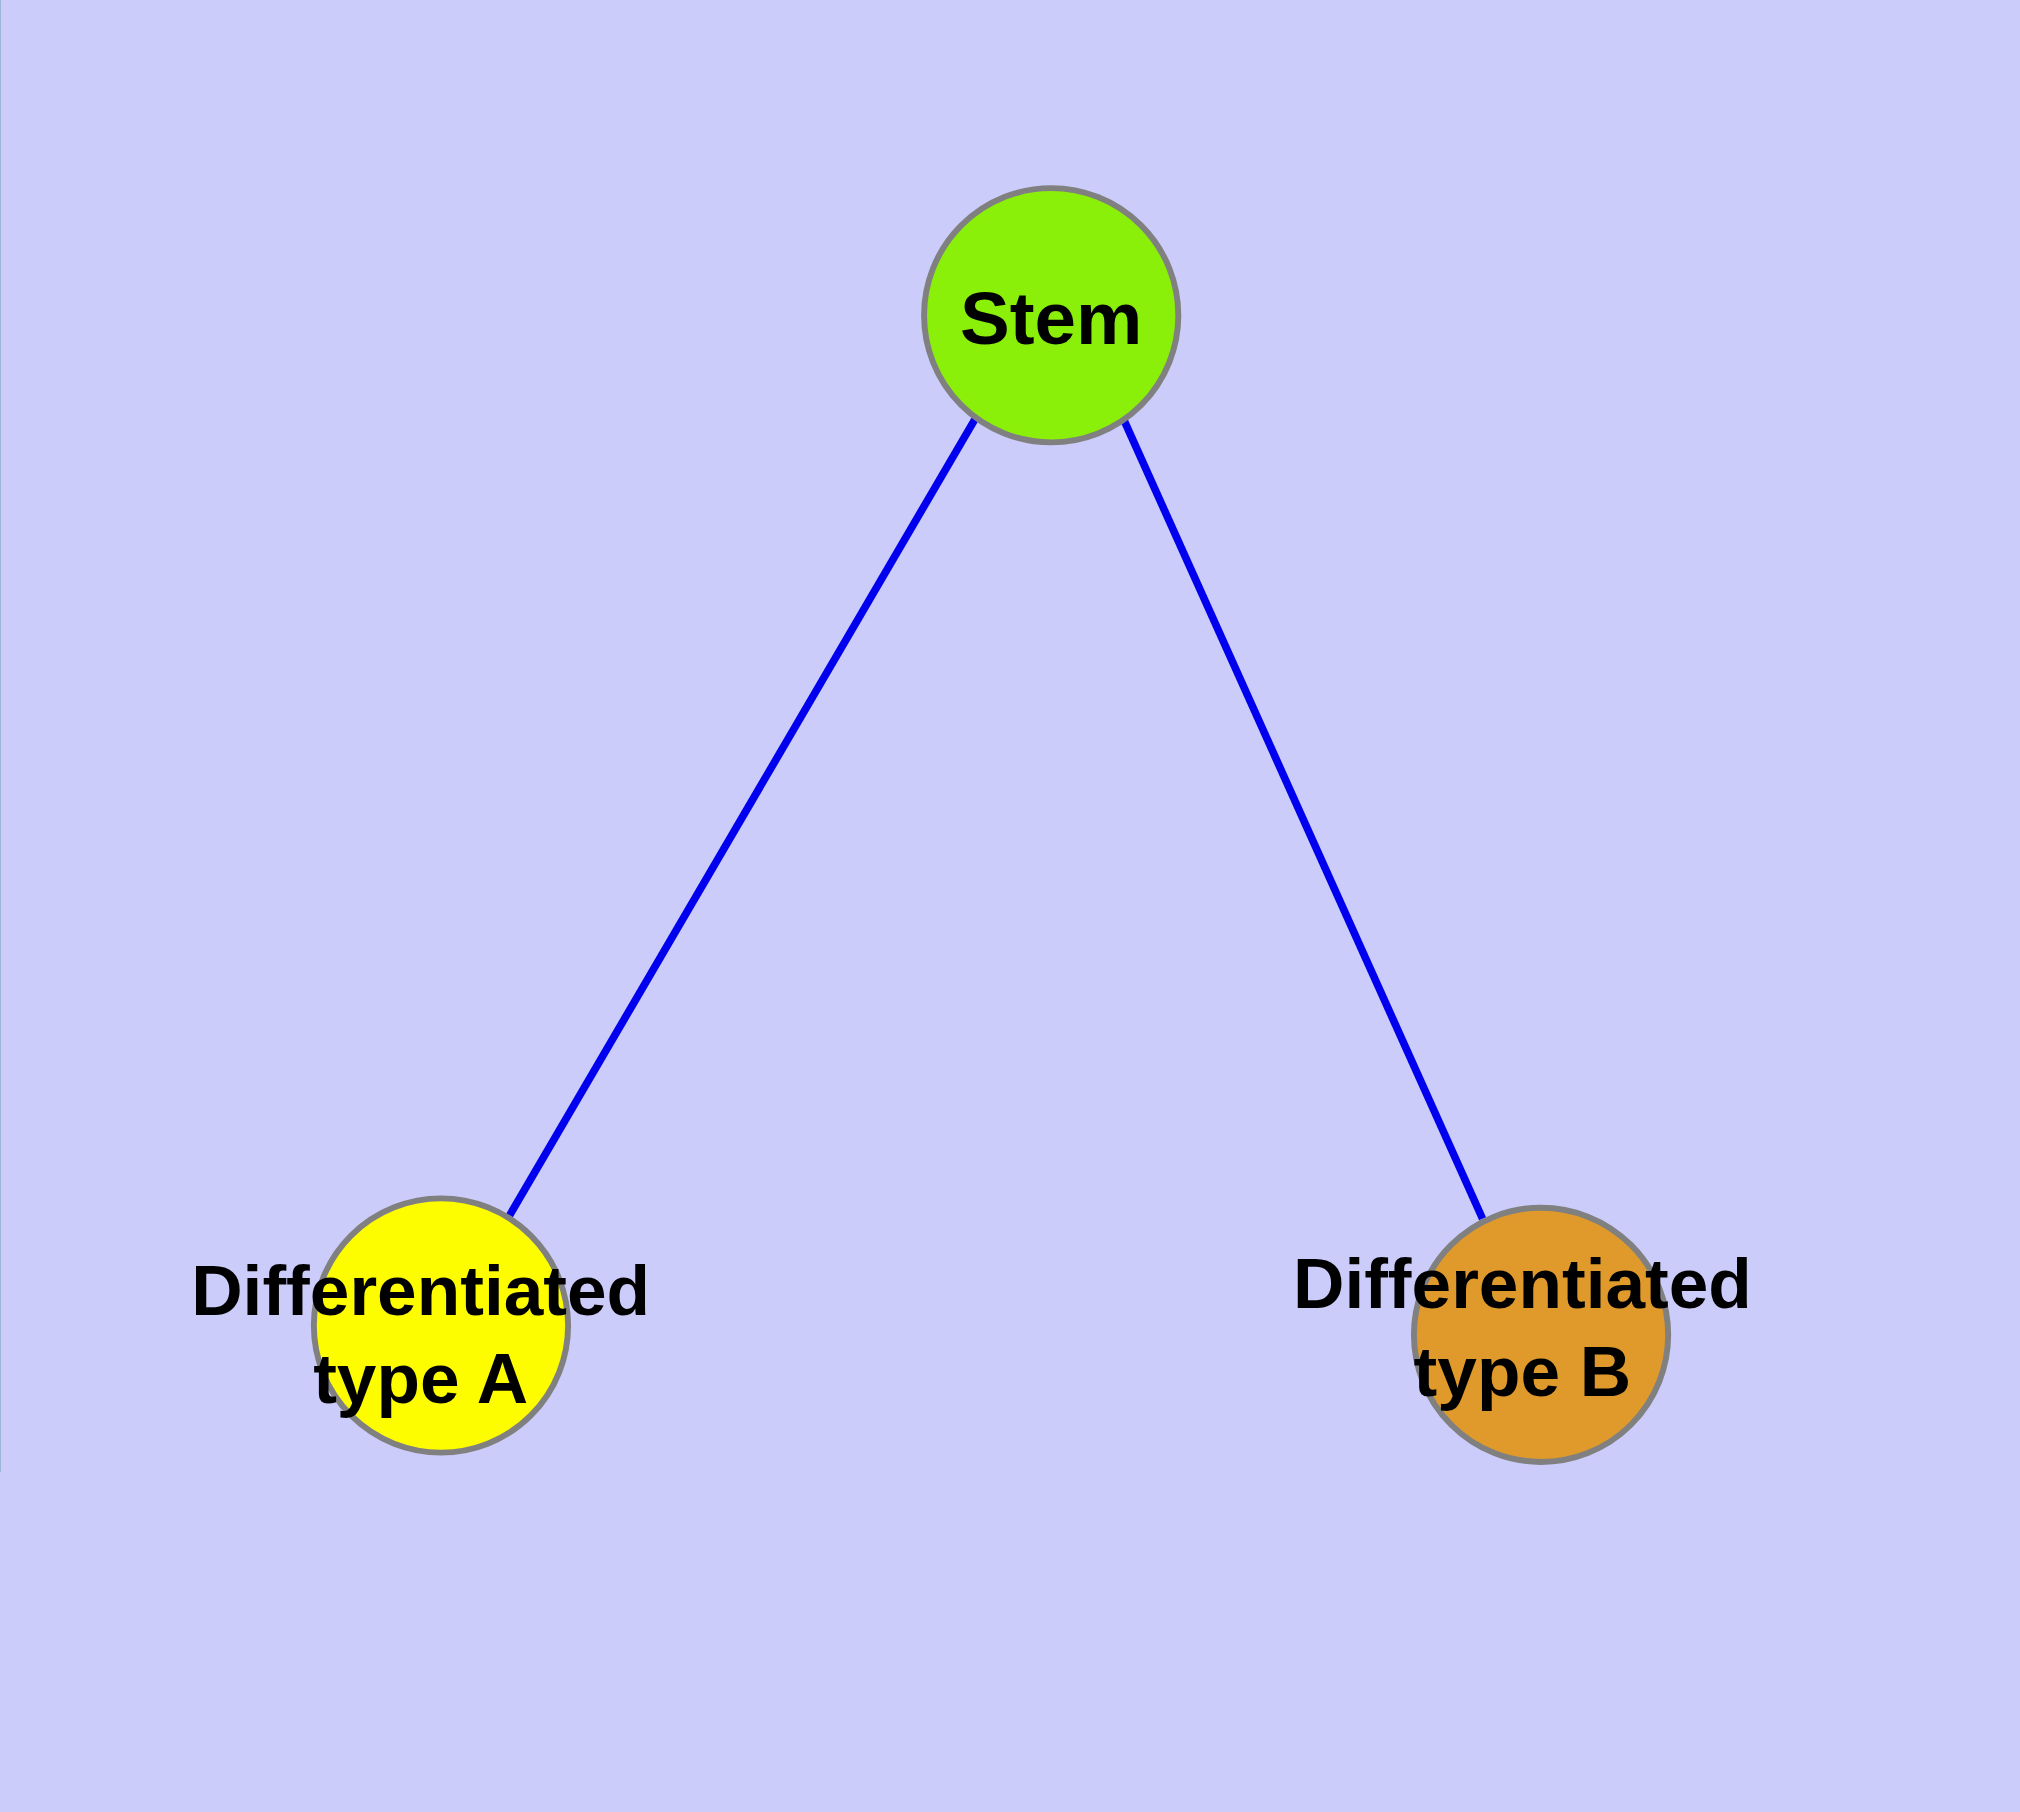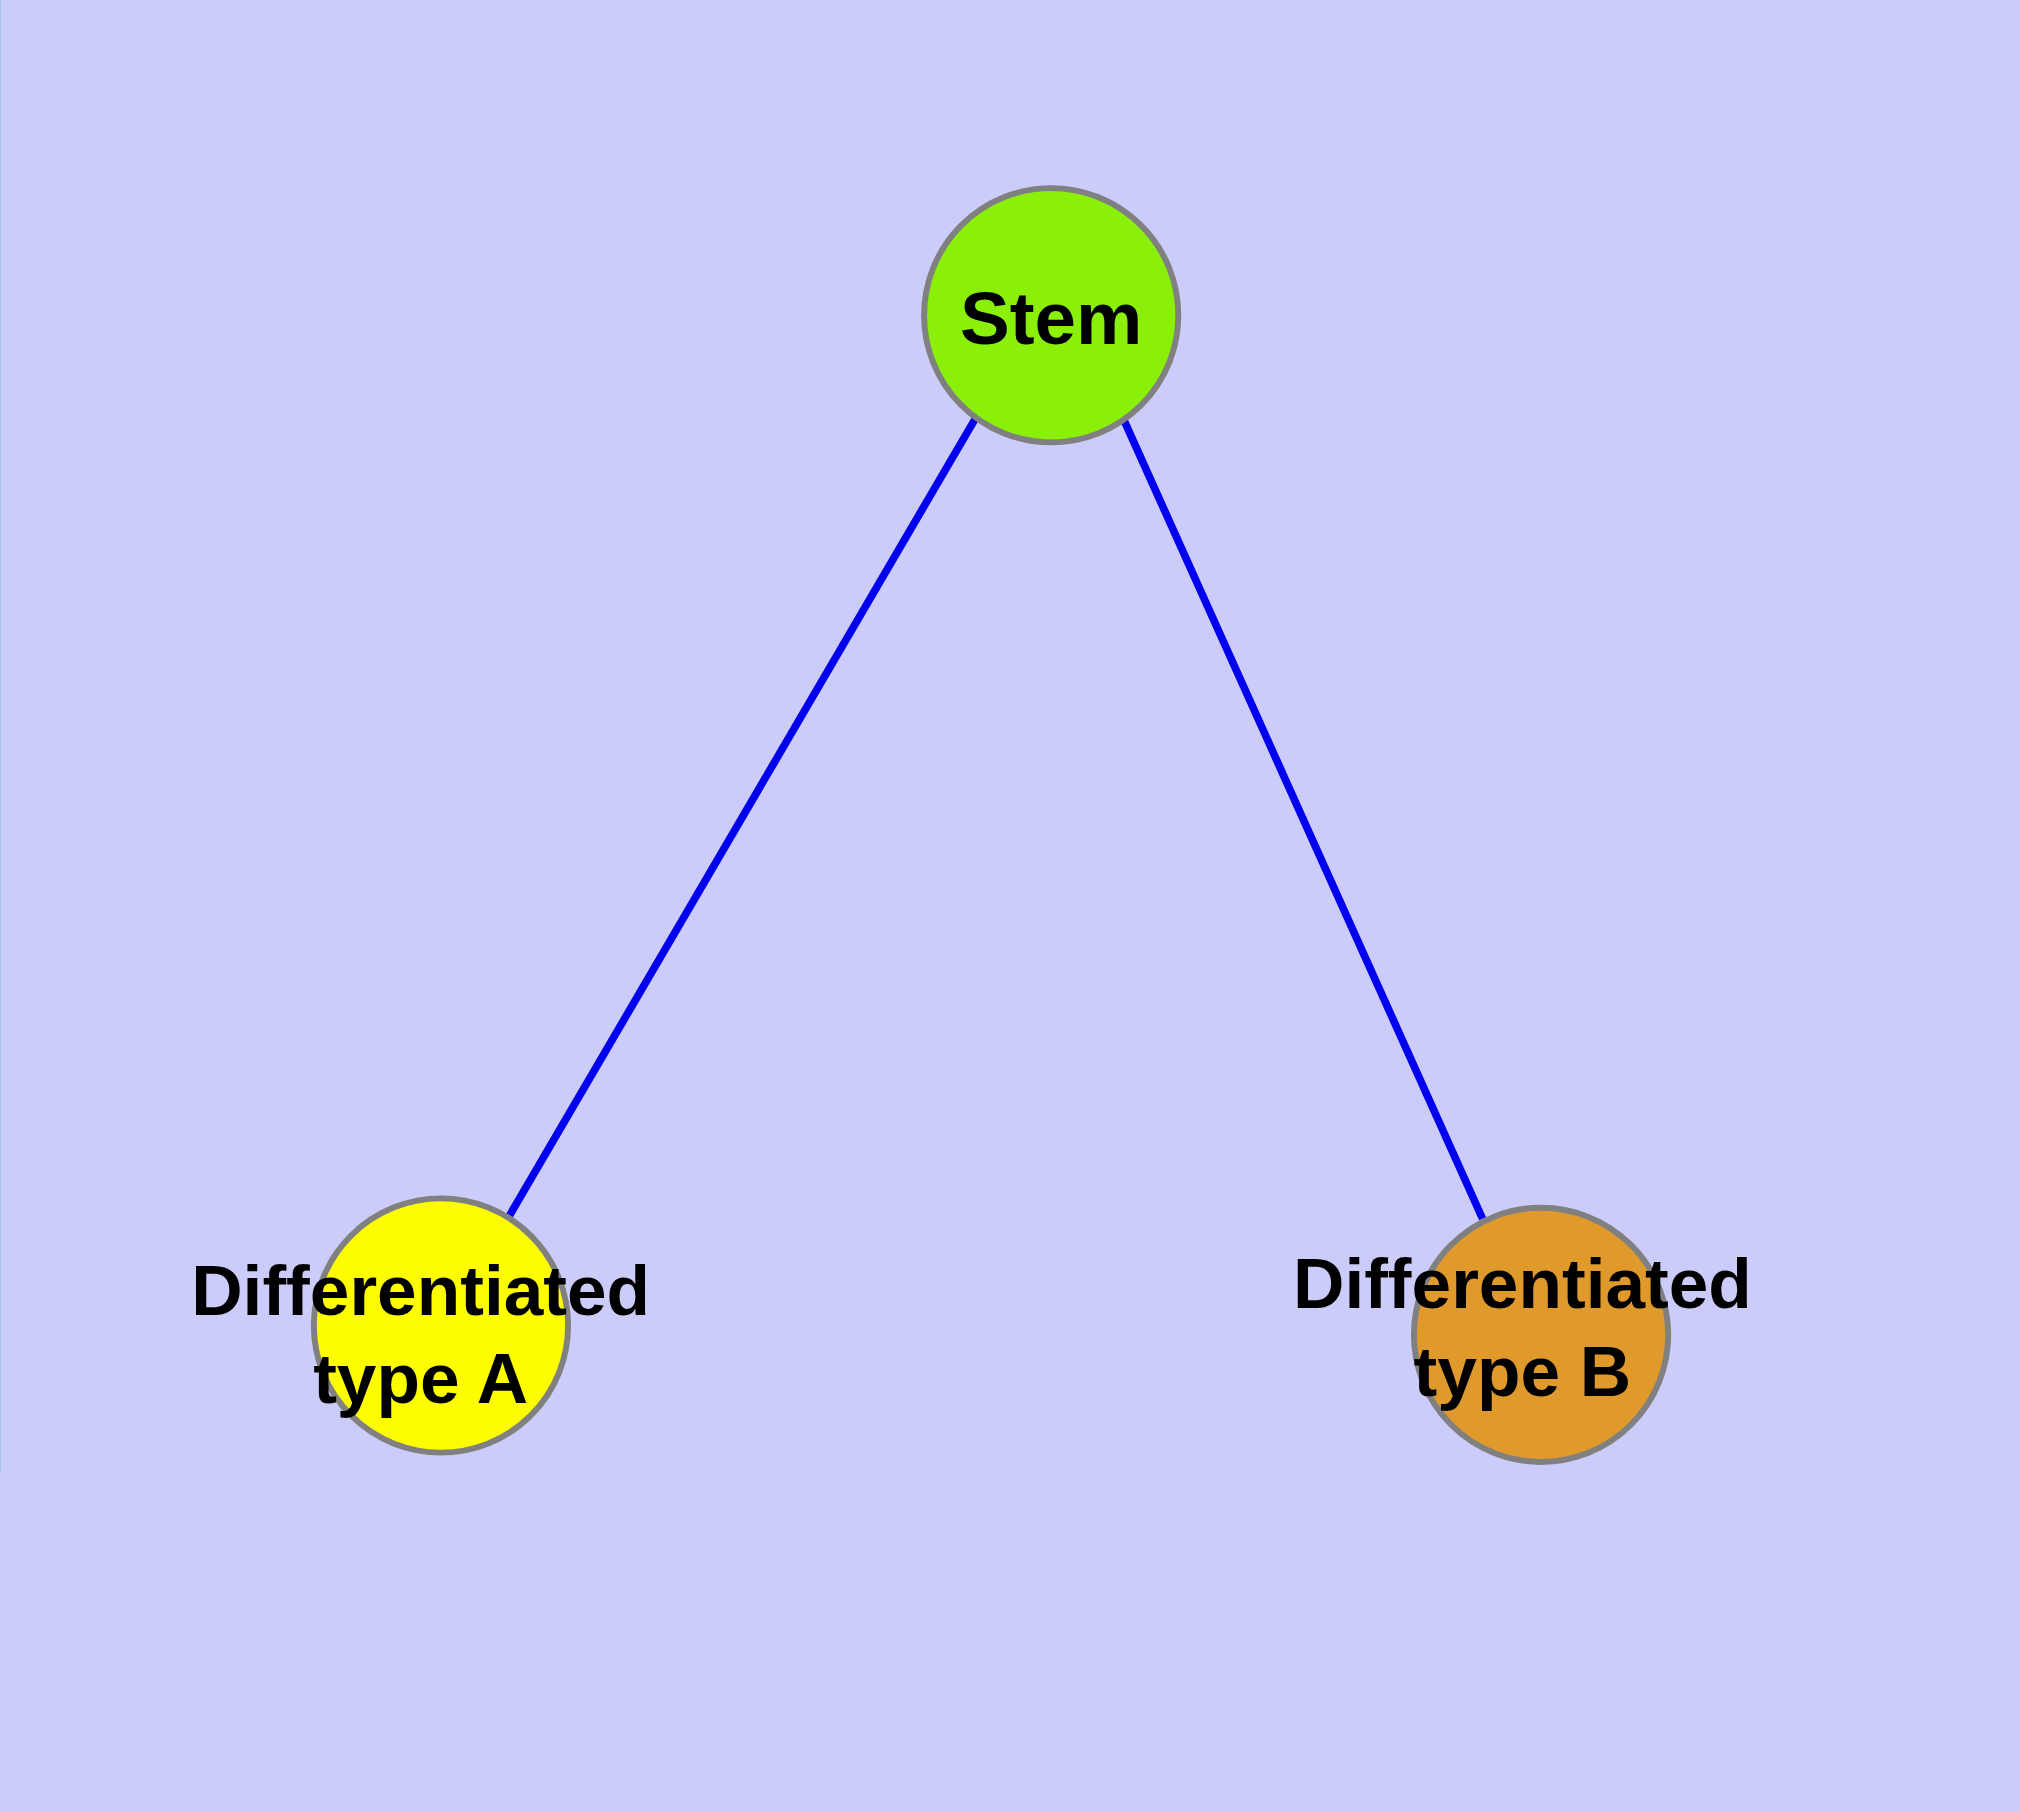--- a/index.html
+++ b/index.html
@@ -35,21 +35,21 @@
     font-weight: bold;
     fill: #000000;
     text-anchor: middle;
     dominant-baseline: auto;
     white-space: pre;
   }
 </style>
 </head>
 <body>
 
-<div id="canvas" style="background: #14b8a6; width: 2021px; height: 1472px;">
+<div id="canvas" style="background: #0f766e; width: 2021px; height: 1472px;">
   <svg id="graph-svg" viewBox="0 0 2384 2138" xmlns="http://www.w3.org/2000/svg">
 
     <rect x="0" y="0" width="2384" height="2138" fill="#ccccfa"></rect>
 
     <g>
       <line class="edge-line" x1="1151" y1="493" x2="601" y2="1434" stroke="#0000ee" stroke-width="9"></line>
       <line class="edge-line" x1="1326" y1="496" x2="1749" y2="1438" stroke="#0000ee" stroke-width="9"></line>
     </g>
 
     <g>

